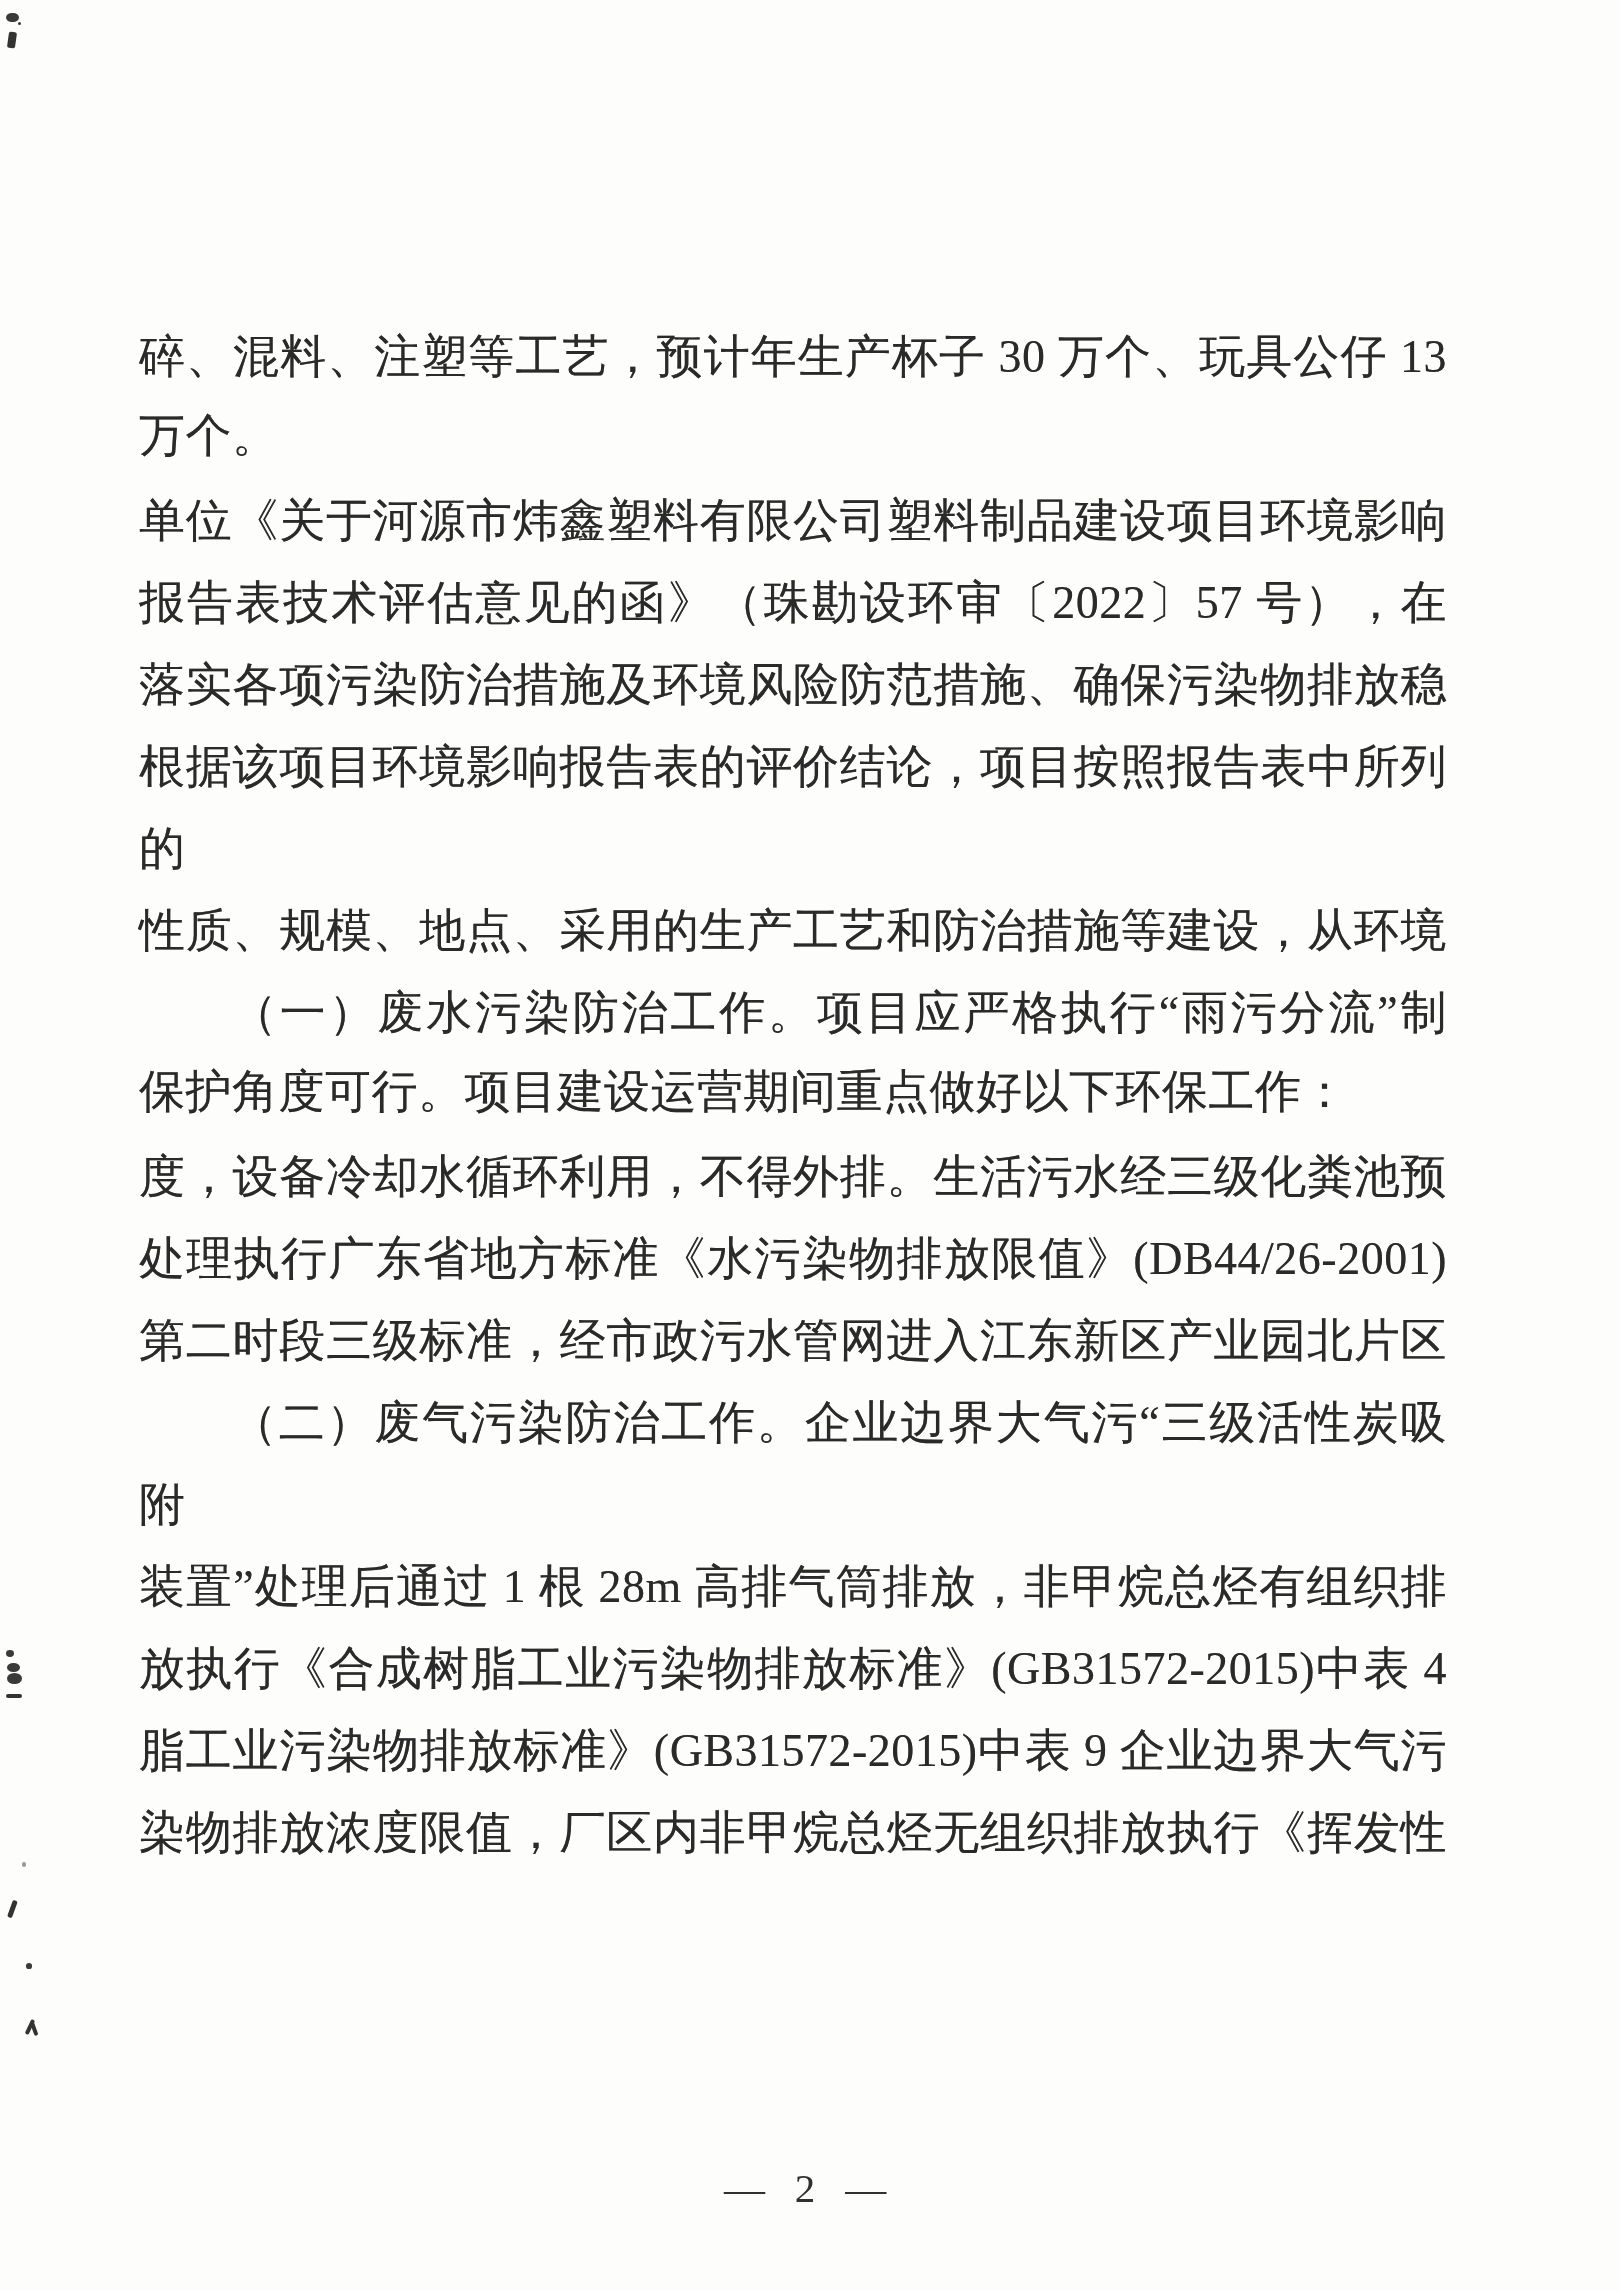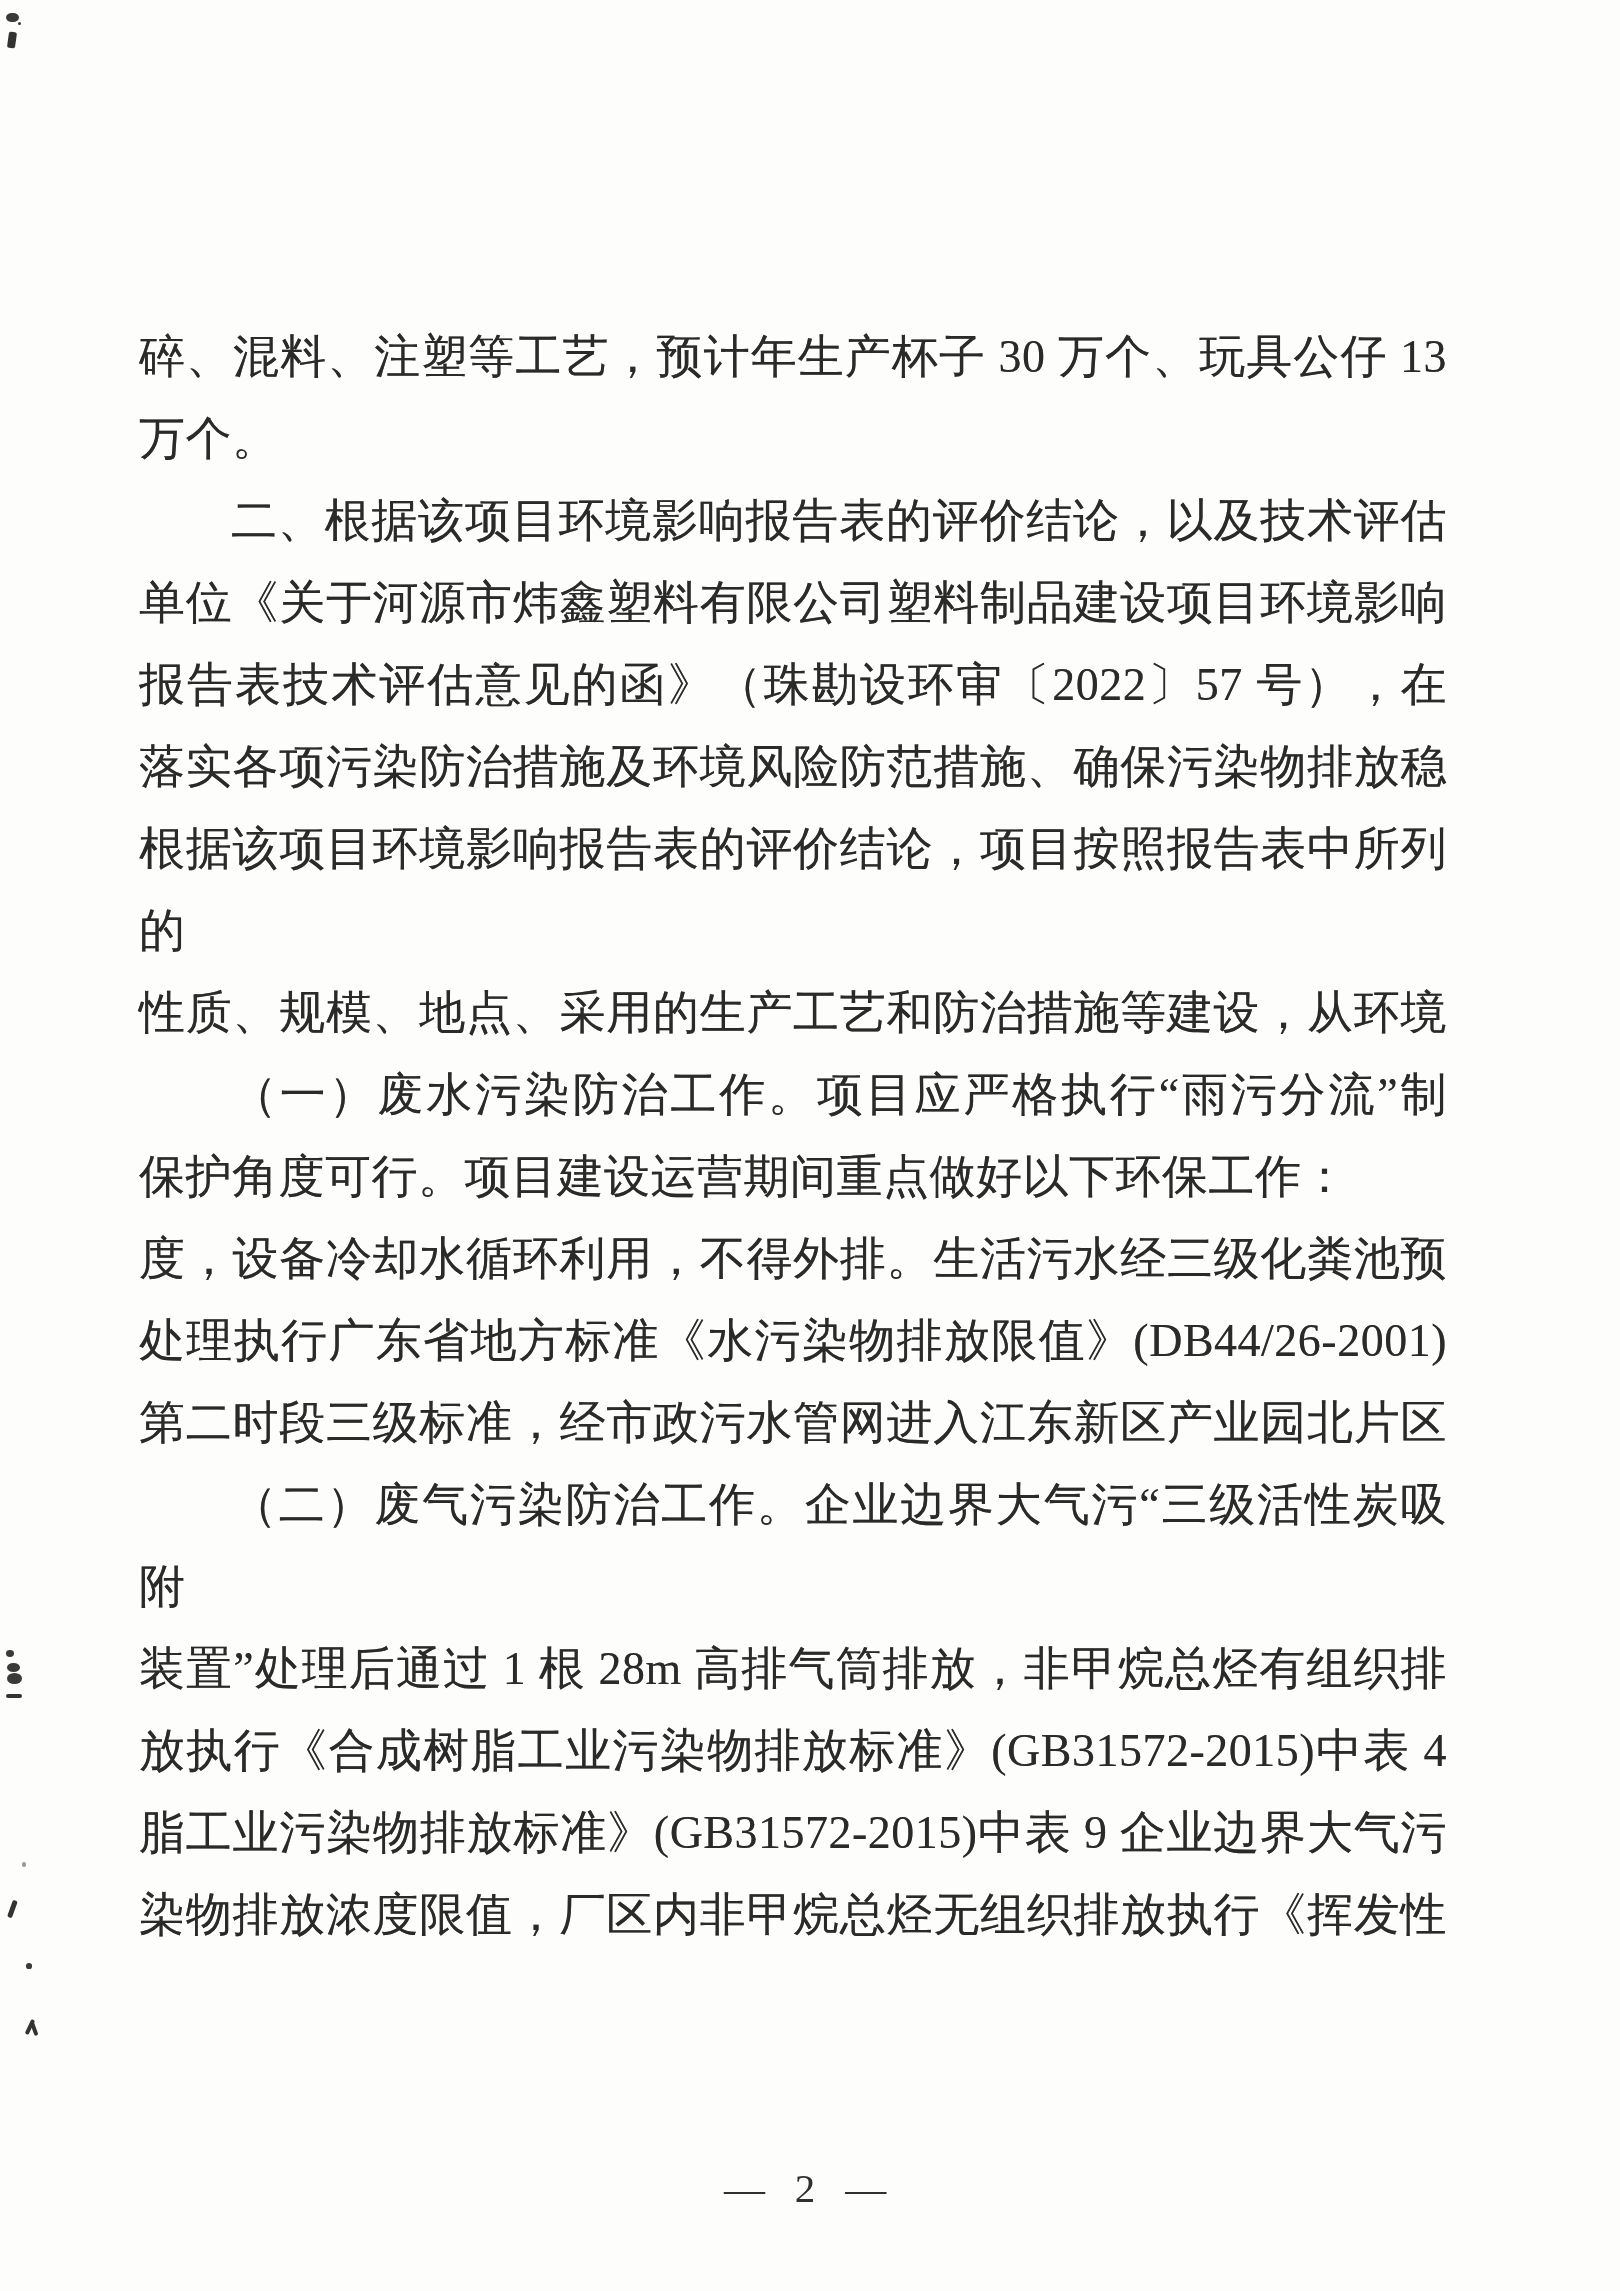--- a/index.html
+++ b/index.html
@@ -30,20 +30,21 @@
     text-align: justify;
     text-align-last: justify;
     white-space: nowrap;
     
     text-shadow: 0 0 0.6px rgba(40,40,40,0.55);
   }
   .line.justified { white-space: normal; }
   .line.short {
     text-align: center;
     text-align-last: left;
+    font-family: Liberation Mono, monospace;
   }
   .line.indent { text-indent: 92px; }
   .footer {
     position: absolute;
     left: 0;
     top: 2164px;
     width: 100%;
     text-align: center;
     font-size: 41px;
     letter-spacing: 9.8px;
@@ -78,21 +79,20 @@
 
   <div class="speck faint" style="left:21.6px; top:1862px; width:4.9px; height:4.9px;"></div>
   <div class="bar" style="left:9.8px; top:1900px; width:4.9px; height:17.6px; transform:rotate(20deg);"></div>
   <div class="speck" style="left:25.5px; top:1963px; width:6.9px; height:5.9px;"></div>
   <div class="bar" style="left:28px; top:2019px; width:3.9px; height:15.7px; transform:rotate(25deg);"></div>
   <div class="bar" style="left:32px; top:2021px; width:3.9px; height:14.7px; transform:rotate(-20deg);"></div>
 
   <div class="text-body">
     <div class="line justified">碎、混料、注塑等工艺，预计年生产杯子 30 万个、玩具公仔 13</div>
     <div class="line short">万个。</div>
-    <div class="line justified indent">二、根据该项目环境影响报告表的评价结论，以及技术评估</div>
     <div class="line justified">单位《关于河源市炜鑫塑料有限公司塑料制品建设项目环境影响</div>
     <div class="line justified">报告表技术评估意见的函》（珠勘设环审〔2022〕57 号），在</div>
     <div class="line justified">落实各项污染防治措施及环境风险防范措施、确保污染物排放稳</div>
     <div class="line justified">根据该项目环境影响报告表的评价结论，项目按照报告表中所列的</div>
     <div class="line justified">性质、规模、地点、采用的生产工艺和防治措施等建设，从环境</div>
     <div class="line justified indent">（一）废水污染防治工作。项目应严格执行“雨污分流”制</div>
     <div class="line short">保护角度可行。项目建设运营期间重点做好以下环保工作：</div>
     <div class="line justified">度，设备冷却水循环利用，不得外排。生活污水经三级化粪池预</div>
     <div class="line justified">处理执行广东省地方标准《水污染物排放限值》(DB44/26-2001)</div>
     <div class="line justified">第二时段三级标准，经市政污水管网进入江东新区产业园北片区</div>

